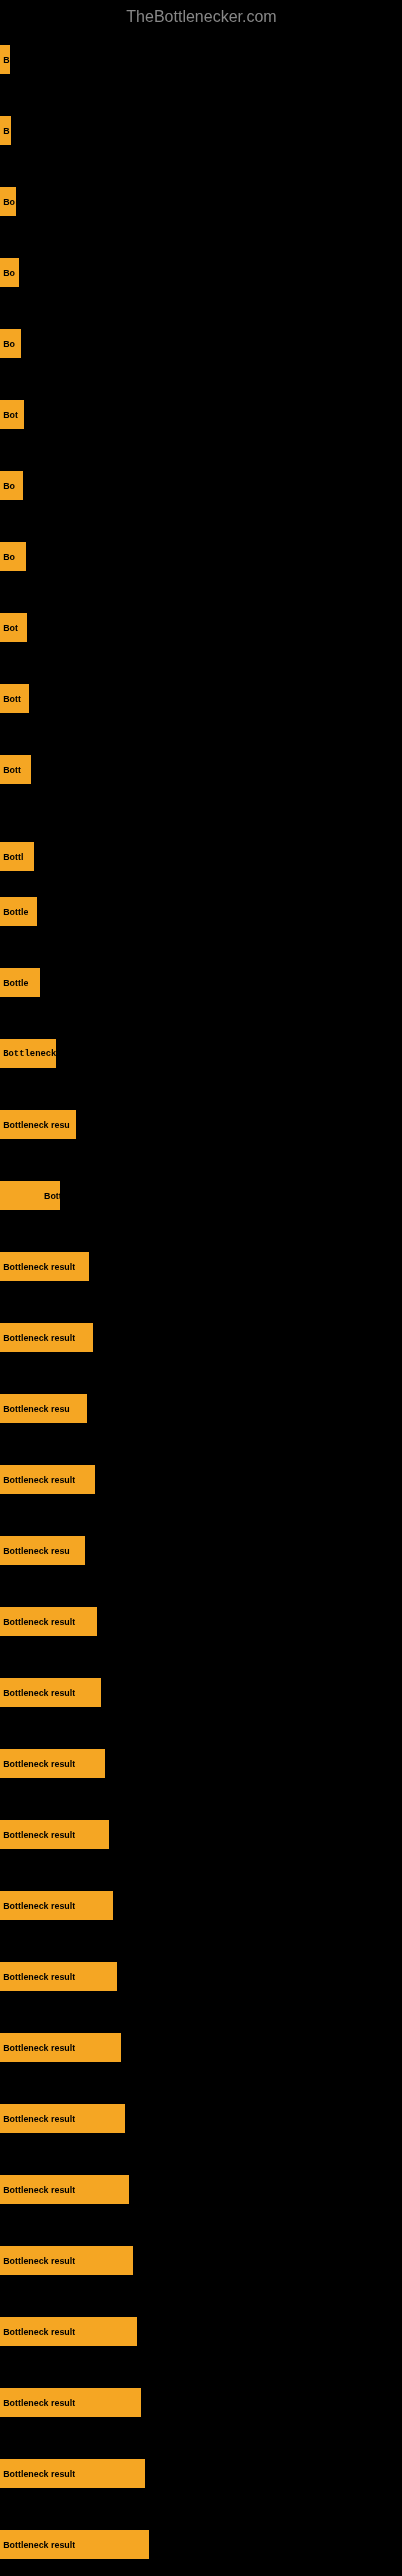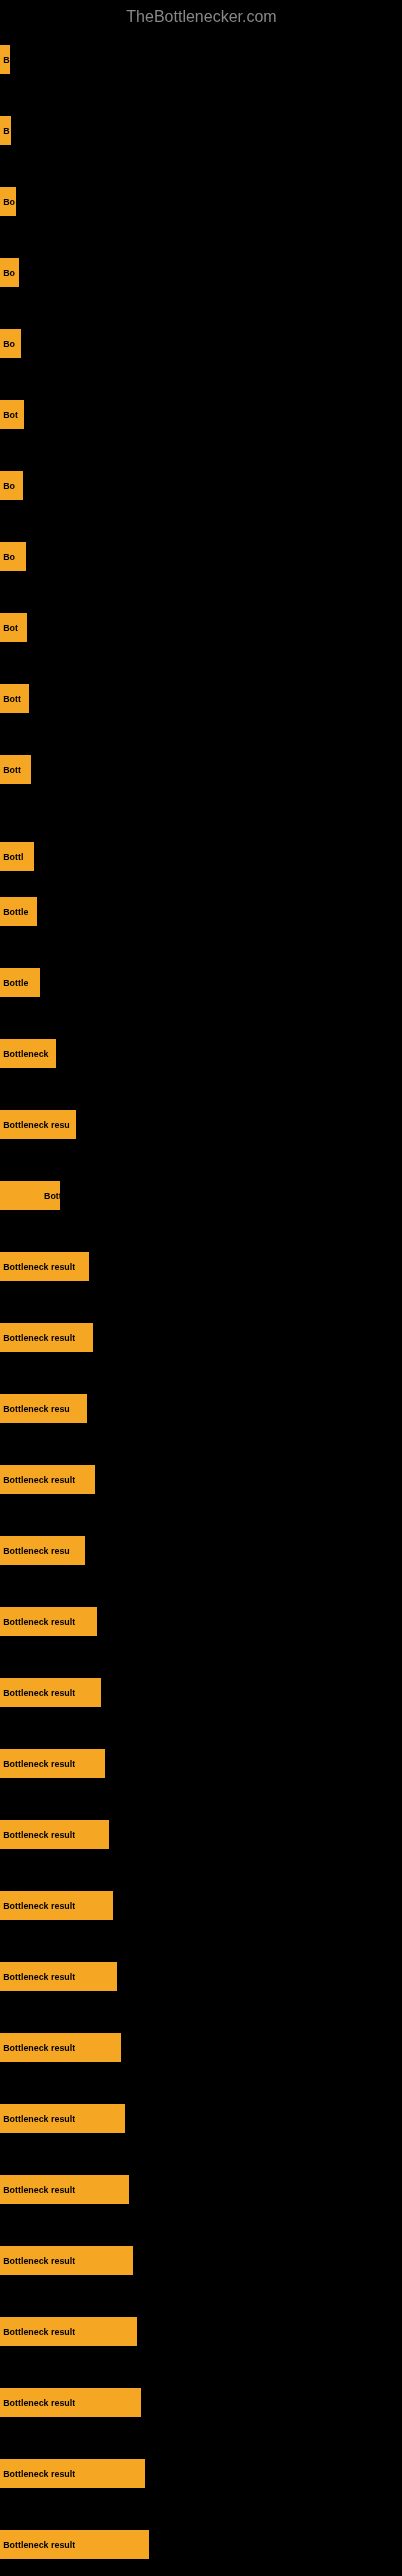--- a/index.html
+++ b/index.html
@@ -124,21 +124,21 @@
       <div class="bar" style="width: 37px;">
         <span class="bar-label">Bottle</span>
       </div>
     </div>
     <div class="bar-row">
       <div class="bar" style="width: 40px;">
         <span class="bar-label">Bottle</span>
       </div>
     </div>
     <div class="bar-row">
-      <div class="bar" style="width: 56px;">
+      <div class="bar" style="width: 56px; font-family: Liberation Mono, monospace;">
         <span class="bar-label">Bottleneck</span>
       </div>
     </div>
     <div class="bar-row">
       <div class="bar" style="width: 76px;">
         <span class="bar-label">Bottleneck resu</span>
       </div>
     </div>
     <div class="bar-row">
       <div class="bar" style="width: 60px; padding-left: 44px;">

